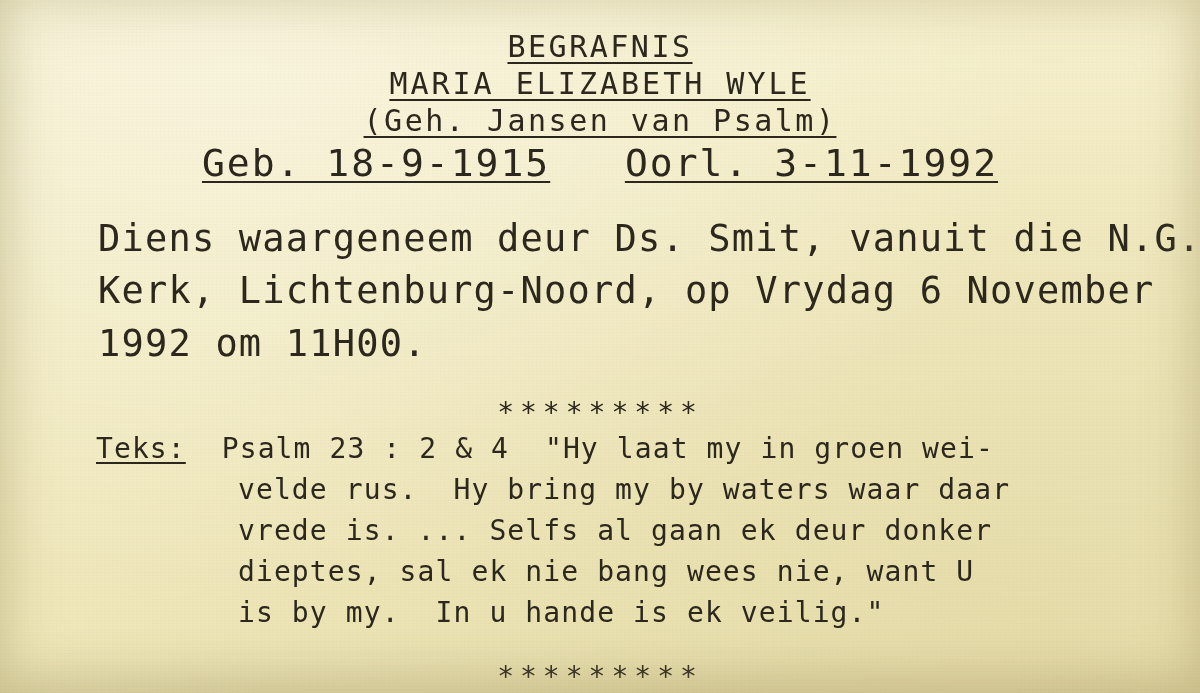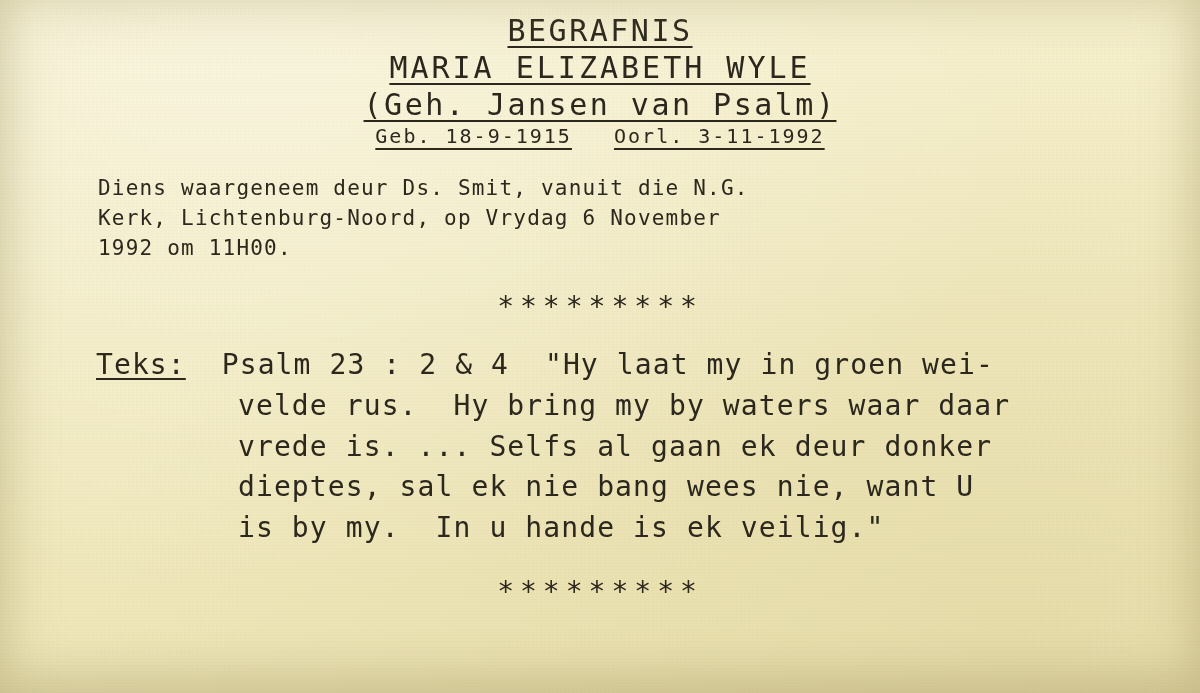--- a/index.html
+++ b/index.html
@@ -17,21 +17,21 @@
   .page {
     position: relative;
     width: 1200px;
     height: 693px;
     box-sizing: border-box;
     background:
       radial-gradient(ellipse at 20% 10%, rgba(255,255,255,0.35), rgba(255,255,255,0) 60%),
       radial-gradient(ellipse at 85% 90%, rgba(214,200,140,0.35), rgba(255,255,255,0) 65%),
       linear-gradient(180deg, #f6f0cd 0%, #f2ebc2 45%, #eee6b8 100%);
     color: #28251c;
-    padding: 6px 46px 0 46px;
+    padding: 22px 46px 0 46px;
   }
 
   .grain {
     position: absolute;
     inset: 0;
     pointer-events: none;
     opacity: 0.20;
     background-image:
       repeating-linear-gradient(0deg, rgba(120,110,70,0.10) 0px, rgba(120,110,70,0.10) 1px, rgba(255,255,255,0) 1px, rgba(255,255,255,0) 3px),
       repeating-linear-gradient(90deg, rgba(120,110,70,0.07) 0px, rgba(120,110,70,0.07) 1px, rgba(255,255,255,0) 1px, rgba(255,255,255,0) 4px);
@@ -63,50 +63,49 @@
     text-decoration-thickness: 2px;
     text-underline-offset: 5px;
   }
 
   .head-line.name {
     font-size: 30px;
     letter-spacing: 3px;
   }
 
   .head-line.geb {
-    font-size: 20px;
+    font-size: 38px;
     letter-spacing: 2px;
   }
 
   .dates-row {
     display: inline-block;
     white-space: pre;
   }
 
   .body-block {
     margin-top: 26px;
-    font-size: 21px;
+    font-size: 37px;
     line-height: 1.42;
     letter-spacing: 1.2px;
     white-space: pre;
     color: #2b271d;
     padding-left: 52px;
   }
 
   .stars {
     text-align: center;
     font-size: 28px;
     letter-spacing: 6px;
     margin-top: 26px;
     color: #2b271d;
     white-space: pre;
   }
 
   .teks-block {
-    margin-top: 22px;
     font-size: 28px;
     line-height: 1.46;
     letter-spacing: 1.1px;
     white-space: pre;
     color: #2b271d;
     padding-left: 50px;
   }
 
   .teks-label {
     text-decoration: underline;

